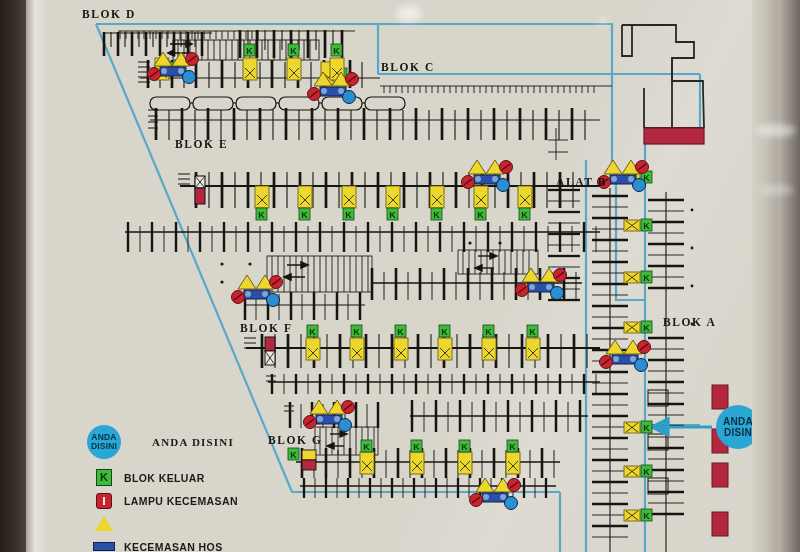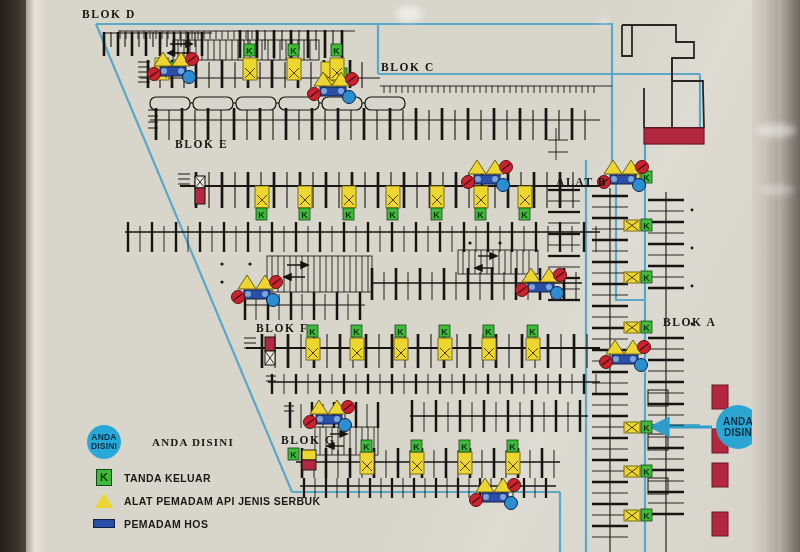--- a/index.html
+++ b/index.html
@@ -1200,22 +1200,22 @@
       </g>
     </g>
   </svg>
   </div>
 
   <div class="blok" style="left:82px;  top:8px;">BLOK  D</div>
   <div class="blok" style="left:381px; top:61px;">BLOK  C</div>
   <div class="blok" style="left:175px; top:138px;">BLOK  E</div>
   <div class="blok" style="left:556px; top:176px;">ALAT  B</div>
   <div class="blok" style="left:663px; top:316px;">BLOK  A</div>
-  <div class="blok" style="left:240px; top:322px;margin-left:16px;">BLOK  F</div>
-  <div class="blok" style="left:281px; top:434px;">BLOK  G</div>
+  <div class="blok" style="left:240px; top:322px;">BLOK  F</div>
+  <div class="blok" style="left:268px; top:434px;">BLOK  G</div>
 
   <div class="anda-map" style="left:716px; top:405px;">
     <span>ANDA</span>
     <span>DISIN</span>
   </div>
 
   <div class="legend">
 
     <div class="legend-row" style="height:36px;">
       <div class="legend-ico" style="width:40px;">
@@ -1224,36 +1224,41 @@
           <span>DISINI</span>
         </div>
       </div>
       <div class="legend-txt serif">ANDA  DISINI</div>
     </div>
 
     <div class="legend-row" style="margin-top:6px;">
       <div class="legend-ico" style="width:40px;">
         <div class="ic-k">K</div>
       </div>
-      <div class="legend-txt">TANDA KELUAR</div>
+      <div class="legend-txt">BLOK KELUAR</div>
     </div>
 
+    <div class="legend-row">
+      <div class="legend-ico" style="width:40px;">
+        <div class="ic-lamp"></div>
+      </div>
+      <div class="legend-txt">LAMPU KECEMASAN</div>
+    </div>
 
     <div class="legend-row">
       <div class="legend-ico" style="width:40px;">
         <div class="ic-tri"></div>
       </div>
-      <div class="legend-txt">ALAT PEMADAM API JENIS SERBUK</div>
     </div>
 
     <div class="legend-row">
       <div class="legend-ico" style="width:40px;">
         <div class="ic-hose"></div>
       </div>
-      <div class="legend-txt">PEMADAM HOS</div>
+      <div class="legend-txt">KECEMASAN HOS</div>
     </div>
 
   </div>
 
   <div class="frame-right"></div>
   <div class="wall-right"></div>
 
   <div class="glare" style="left:396px; top:6px; width:26px; height:16px;"></div>
   <div class="glare" style="left:756px; top:124px; width:40px; height:13px; opacity:.85;"></div>
   <div class="glare" style="left:760px; top:185px; width:34px; height:10px; opacity:.6;"></div>

